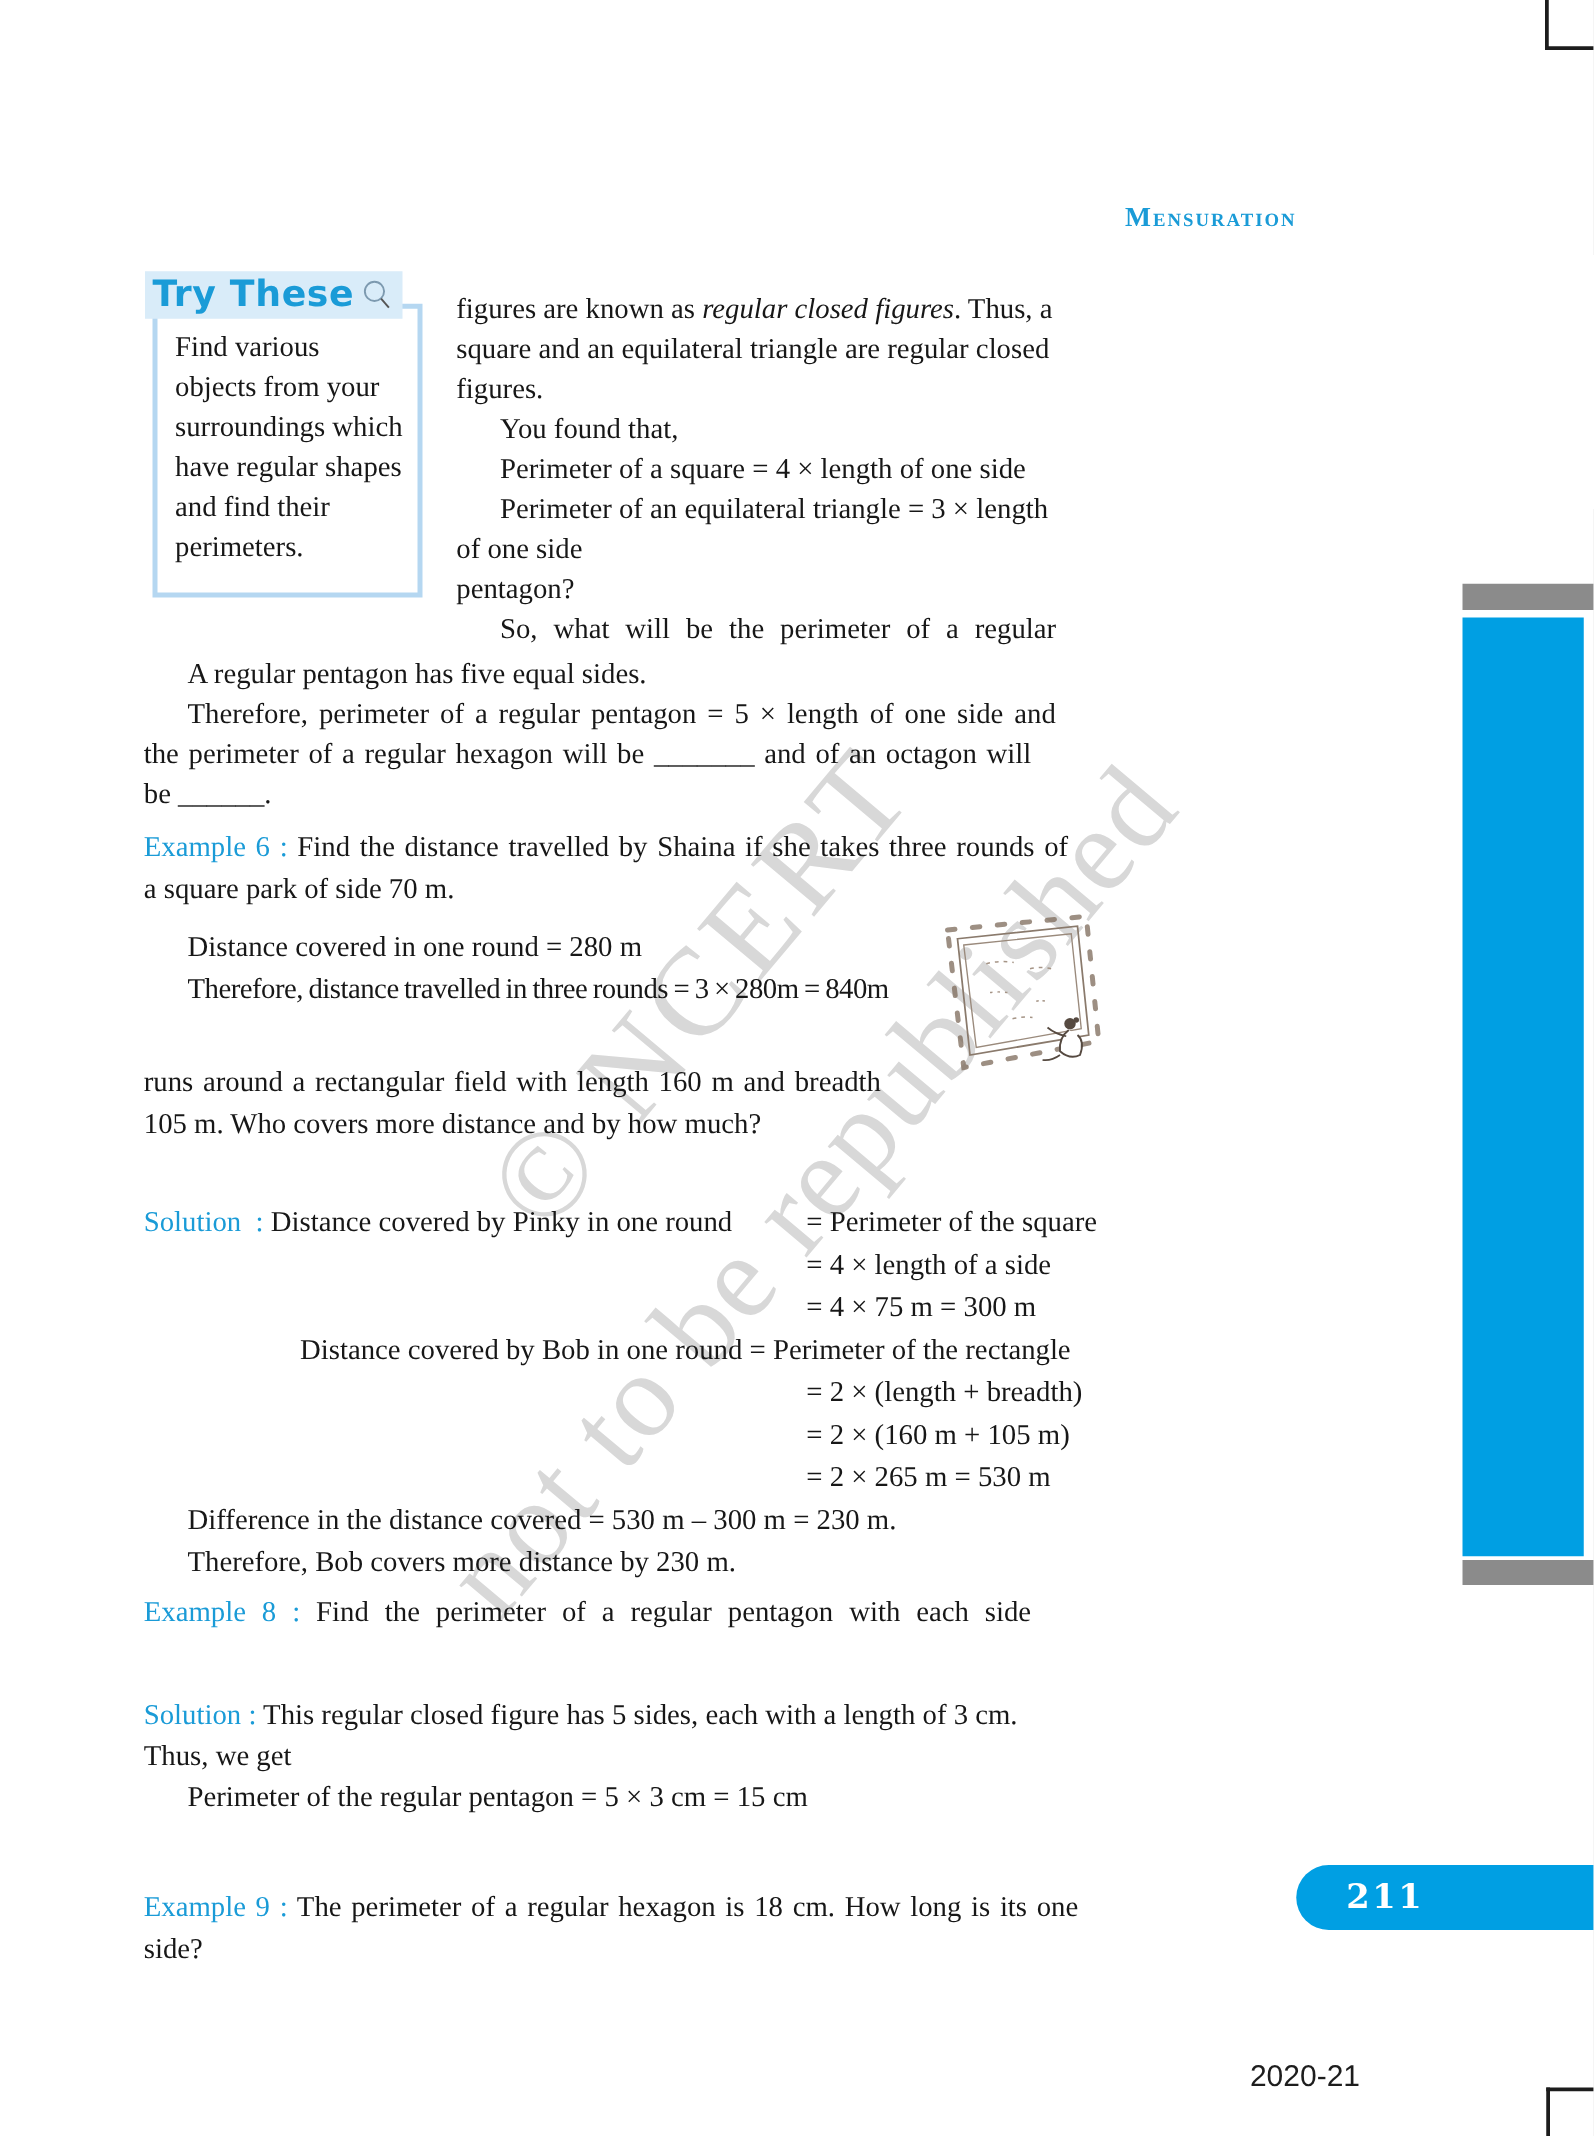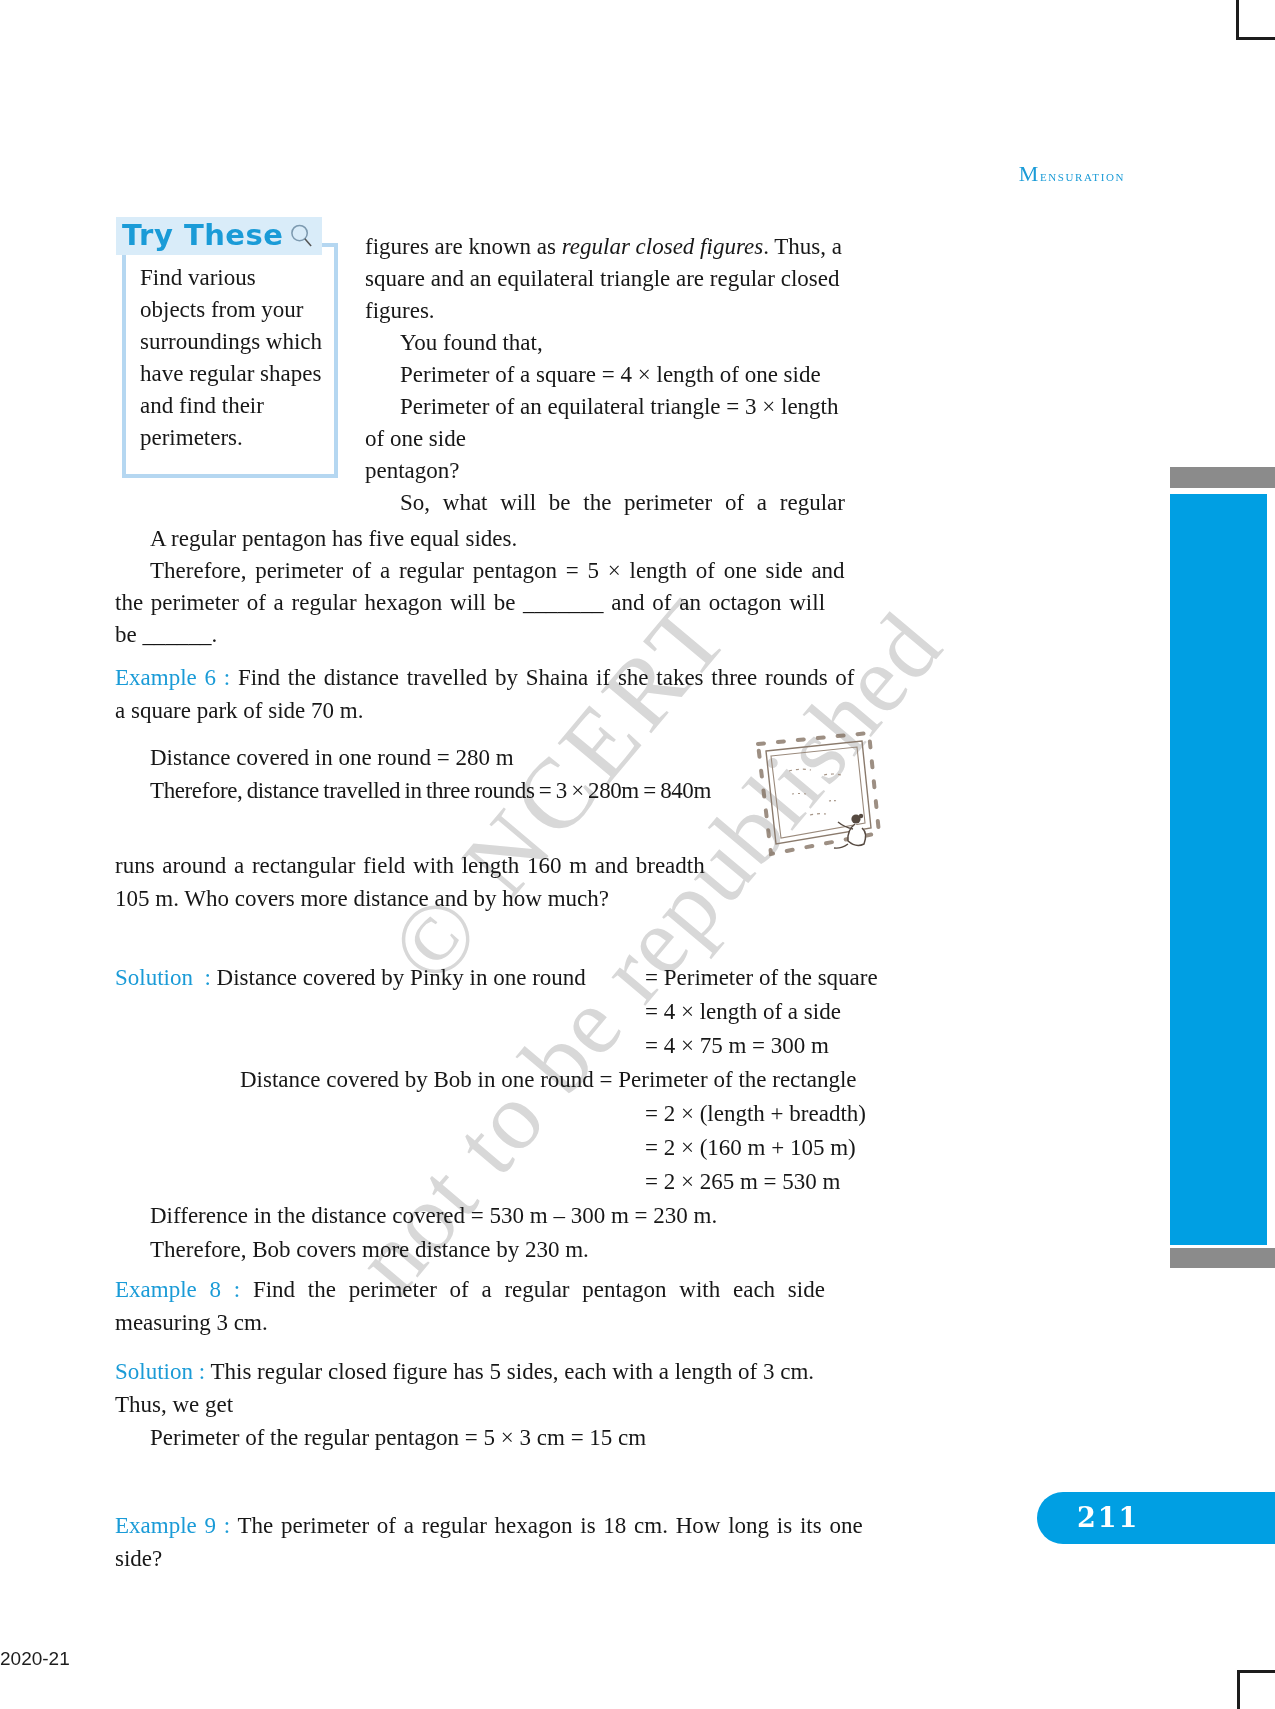--- a/index.html
+++ b/index.html
@@ -15,22 +15,22 @@
   .ind{padding-left:35px;}
   .ws2{word-spacing:2px;}
   .ws3{word-spacing:3px;}
   .ws7{word-spacing:7px;}
   .tight{letter-spacing:-0.4px;word-spacing:-1px;}
   .lbl{color:#1a9bd7;font-weight:normal;}
   em,i{font-style:italic;}
 
   
   .hdr{
-    top:161px;left:900px;width:225px;text-align:right;color:#1a9bd7;font-weight:normal;
-    font-size:11px;letter-spacing:1.6px;
+    top:161px;left:900px;width:225px;text-align:left;color:#1a9bd7;font-weight:bold;
+    font-size:15px;letter-spacing:1.6px;
   }
   .hdr::first-letter{font-size:22px;}
 
   
   .try-box{left:122px;top:243px;width:216px;height:235px;border:4px solid #b5d7f1;box-sizing:border-box;background:transparent;}
   .try-title{
     left:116px;top:217px;background:#d9ecf9;padding:1px 8px 3px 6px;
     font-family:"DejaVu Sans",sans-serif;font-weight:bold;font-size:29px;color:#1a9bd7;
     letter-spacing:0.5px;display:flex;align-items:center;gap:6px;
   }
@@ -54,21 +54,21 @@
   .blue-band{position:absolute;left:1170px;top:494px;width:97px;height:751px;background:#009fe3;z-index:2;}
 
   
   .badge{
     position:absolute;left:1037px;top:1492px;width:238px;height:52px;background:#009fe3;
     border-radius:26px 0 0 26px;color:#ffffff;font-weight:bold;font-size:27px;line-height:52px;
     padding-left:40px;box-sizing:border-box;font-family:"DejaVu Serif",serif;letter-spacing:2px;z-index:3;
   }
 
   
-  .footer{left:0;width:1088px;text-align:left;top:1648px;font-family:"Liberation Sans",sans-serif;font-size:19px;color:#1d1d1d;}
+  .footer{left:0;width:1088px;text-align:right;top:1648px;font-family:"Liberation Sans",sans-serif;font-size:24px;color:#1d1d1d;}
 
   
   .mark{position:absolute;background:#1c1c1c;z-index:4;}
   .tr-v{left:1236px;top:0;width:3px;height:40px;}
   .tr-h{left:1236px;top:37px;width:39px;height:3px;}
   .br-v{left:1237px;top:1670px;width:3px;height:39px;}
   .br-h{left:1237px;top:1670px;width:38px;height:3px;}
 
   
   .wm{
@@ -178,21 +178,20 @@
     <div class="ln bobrow">Distance covered by Bob in one round = Perimeter of the rectangle</div>
     <div class="ln eq">= 2 × (length + breadth)</div>
     <div class="ln eq">= 2 × (160 m + 105 m)</div>
     <div class="ln eq">= 2 × 265 m = 530 m</div>
     <div class="ln diffrow">Difference in the distance covered  = 530 m – 300 m = 230 m.</div>
     <div class="ln diffrow">Therefore, Bob covers more distance by 230 m.</div>
   </div>
 
   <div class="abs blk-full lh33" style="top:1273px;">
     <div class="ln ws7"><span class="lbl">Example 8 :</span> <span>Find the perimeter of a regular pentagon with each side</span></div>
-    <div class="ln">measuring 3 cm.</div>
   </div>
 
   <div class="abs blk-full lh33" style="top:1355px;">
     <div class="ln"><span class="lbl">Solution :</span> <span>This regular closed figure has 5 sides, each with a length of 3 cm.</span></div>
     <div class="ln">Thus, we get</div>
     <div class="ln ind">Perimeter of the regular pentagon = 5 × 3 cm = 15 cm</div>
   </div>
 
   <div class="abs blk-full lh33" style="top:1509px;">
     <div class="ln ws2"><span class="lbl">Example 9 :</span> <span>The perimeter of a regular hexagon is 18 cm. How long is its one</span></div>

